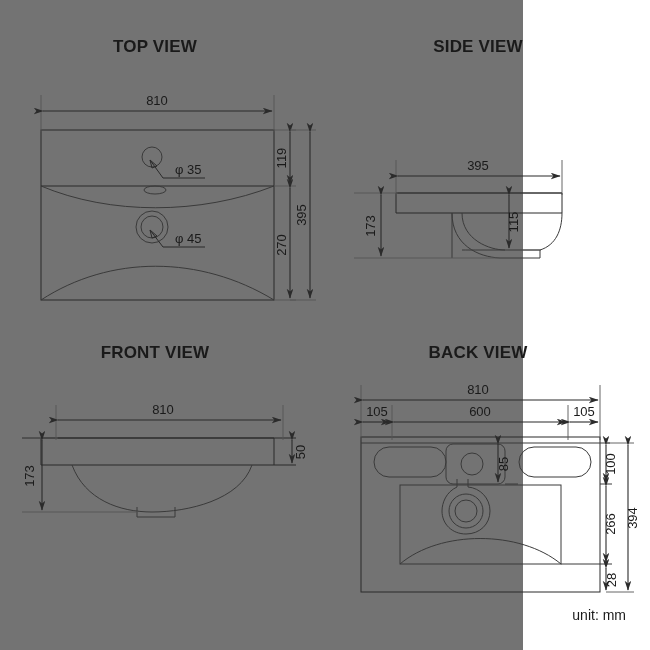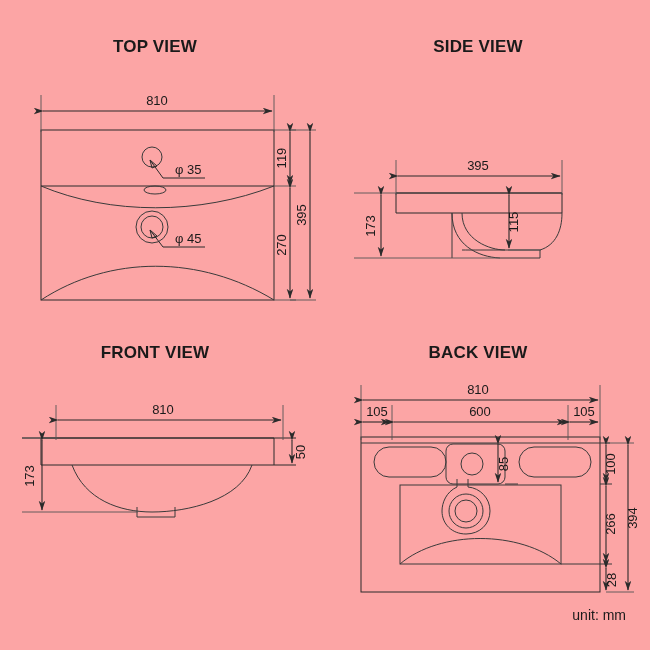--- a/index.html
+++ b/index.html
@@ -1,18 +1,18 @@
 <!DOCTYPE html>
 <html><head>
 <meta charset="utf-8">
 <style>
   html,body{margin:0;padding:0;background:#ffffff;}
   body{width:650px;height:650px;overflow:hidden;
        font-family:"Liberation Sans","DejaVu Sans",sans-serif;color:#1a1a1a;}
-  #sheet{position:relative;width:650px;height:650px;background:#fca5a5;}
+  #sheet{position:relative;width:523px;height:650px;background:#737373;}
   svg{display:block;}
   .ttl{font-size:17px;font-weight:bold;letter-spacing:.2px;fill:#1a1a1a;}
   .dim{font-size:13px;fill:#1a1a1a;}
   .unit{font-size:14px;fill:#1a1a1a;}
   .ln{fill:none;stroke:#2b2b2b;stroke-width:1;}
   .ln2{fill:none;stroke:#3a3a3a;stroke-width:1;}
   .ext{fill:none;stroke:#555;stroke-width:.9;}
   .dimline{fill:none;stroke:#2b2b2b;stroke-width:1.1;}
   .lead{fill:none;stroke:#2b2b2b;stroke-width:1;}
 </style>

